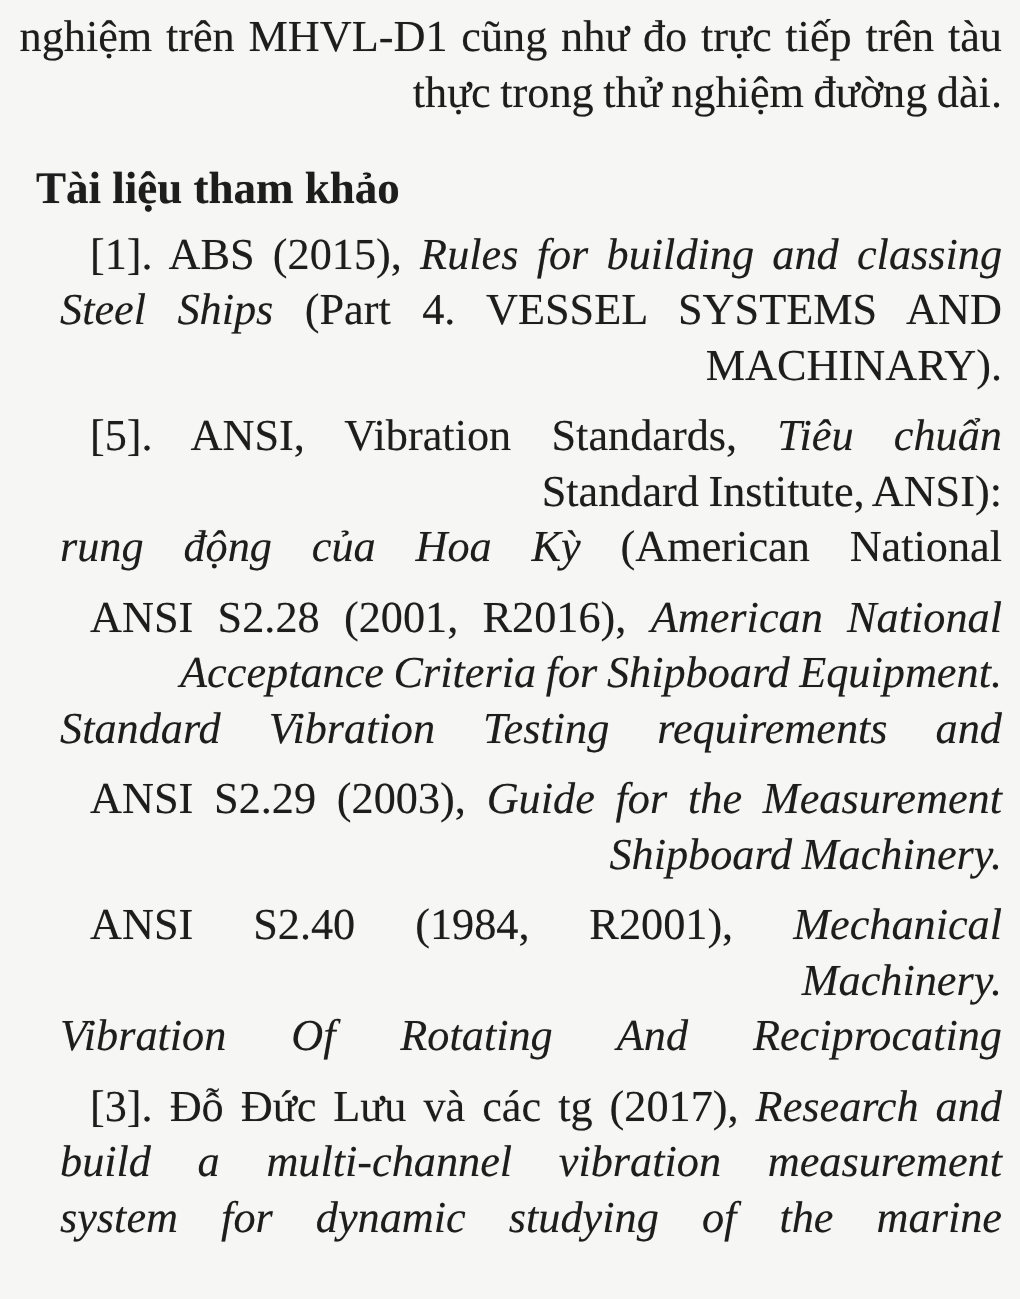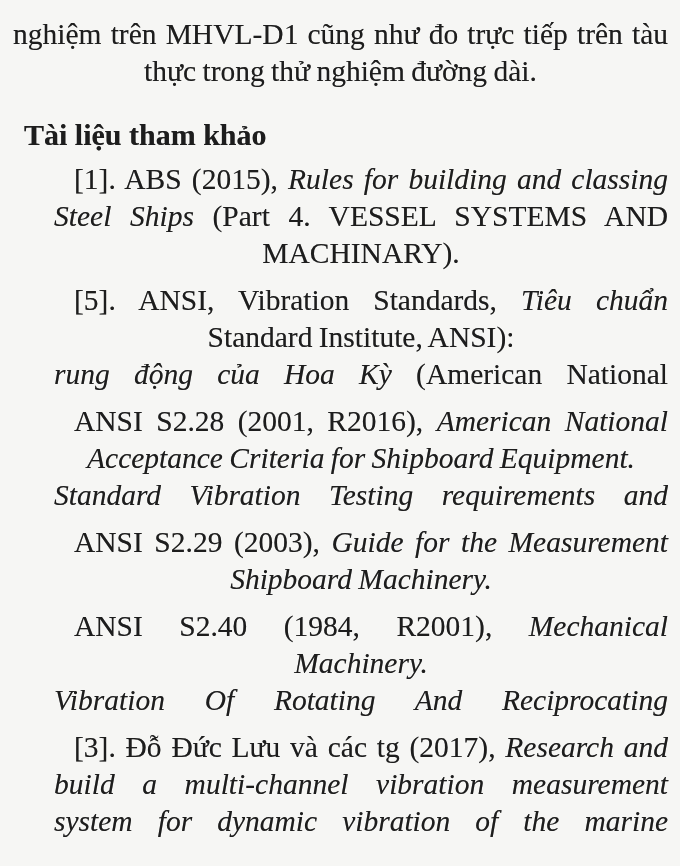--- a/index.html
+++ b/index.html
@@ -10,28 +10,28 @@
     overflow: hidden;
   }
   body {
     background: var(--bg, #f6f6f4);
     color: var(--fg, #1d1d1d);
     font-family: "Liberation Serif", "DejaVu Serif", serif;
   }
   .page {
     width: 680px;
     height: 866px;
-    padding-top: 16px;
+    padding-top: 7px;
     box-sizing: border-box;
   }
   .ln {
     font-size: 29.5px;
     line-height: 37px;
     word-spacing: -1px;
-    text-align: center;
+    text-align: right;
     text-shadow: 0 0 0.5px rgba(20,20,20,0.45);
   }
   .ln.just {
     text-align: justify;
     text-align-last: justify;
   }
   .ln.ind {
     text-indent: 20px;
   }
   .it { font-style: italic; }
@@ -40,21 +40,21 @@
     margin: 0 12px 0 13px;
   }
   .heading {
     margin: 26px 12px 8px 24px;
     font-size: 30px;
     line-height: 37px;
     font-weight: bold;
     text-shadow: 0 0 0.5px rgba(20,20,20,0.5);
   }
   .refs {
-    margin: 0 12px 0 54px;
+    margin: 0 12px 0 40px;
   }
   .ref-entry {
     margin: 0 0 10px 0;
     padding: 0;
   }
   .ref-entry:last-child {
     margin-bottom: 0;
   }
 </style>
 </head>
@@ -87,16 +87,16 @@
         <div class="ln"><span class="it">Shipboard Machinery.</span></div>
       </div>
       <div class="ref-entry">
         <div class="ln just ind"><span class="rm">ANSI S2.40 (1984, R2001), </span><span class="it">Mechanical</span></div>
         <div class="ln"><span class="it">Machinery.</span></div>
         <div class="ln just"><span class="it">Vibration Of Rotating And Reciprocating</span></div>
       </div>
       <div class="ref-entry">
         <div class="ln just ind"><span class="rm">[3]. Đỗ Đức Lưu và các tg (2017), </span><span class="it">Research and</span></div>
         <div class="ln just"><span class="it">build a multi-channel vibration measurement</span></div>
-        <div class="ln just"><span class="it">system for dynamic vibration of the marine</span></div>
+        <div class="ln just"><span class="it">system for dynamic studying of the marine</span></div>
       </div>
     </div>
 </div>
 
 </body></html>

